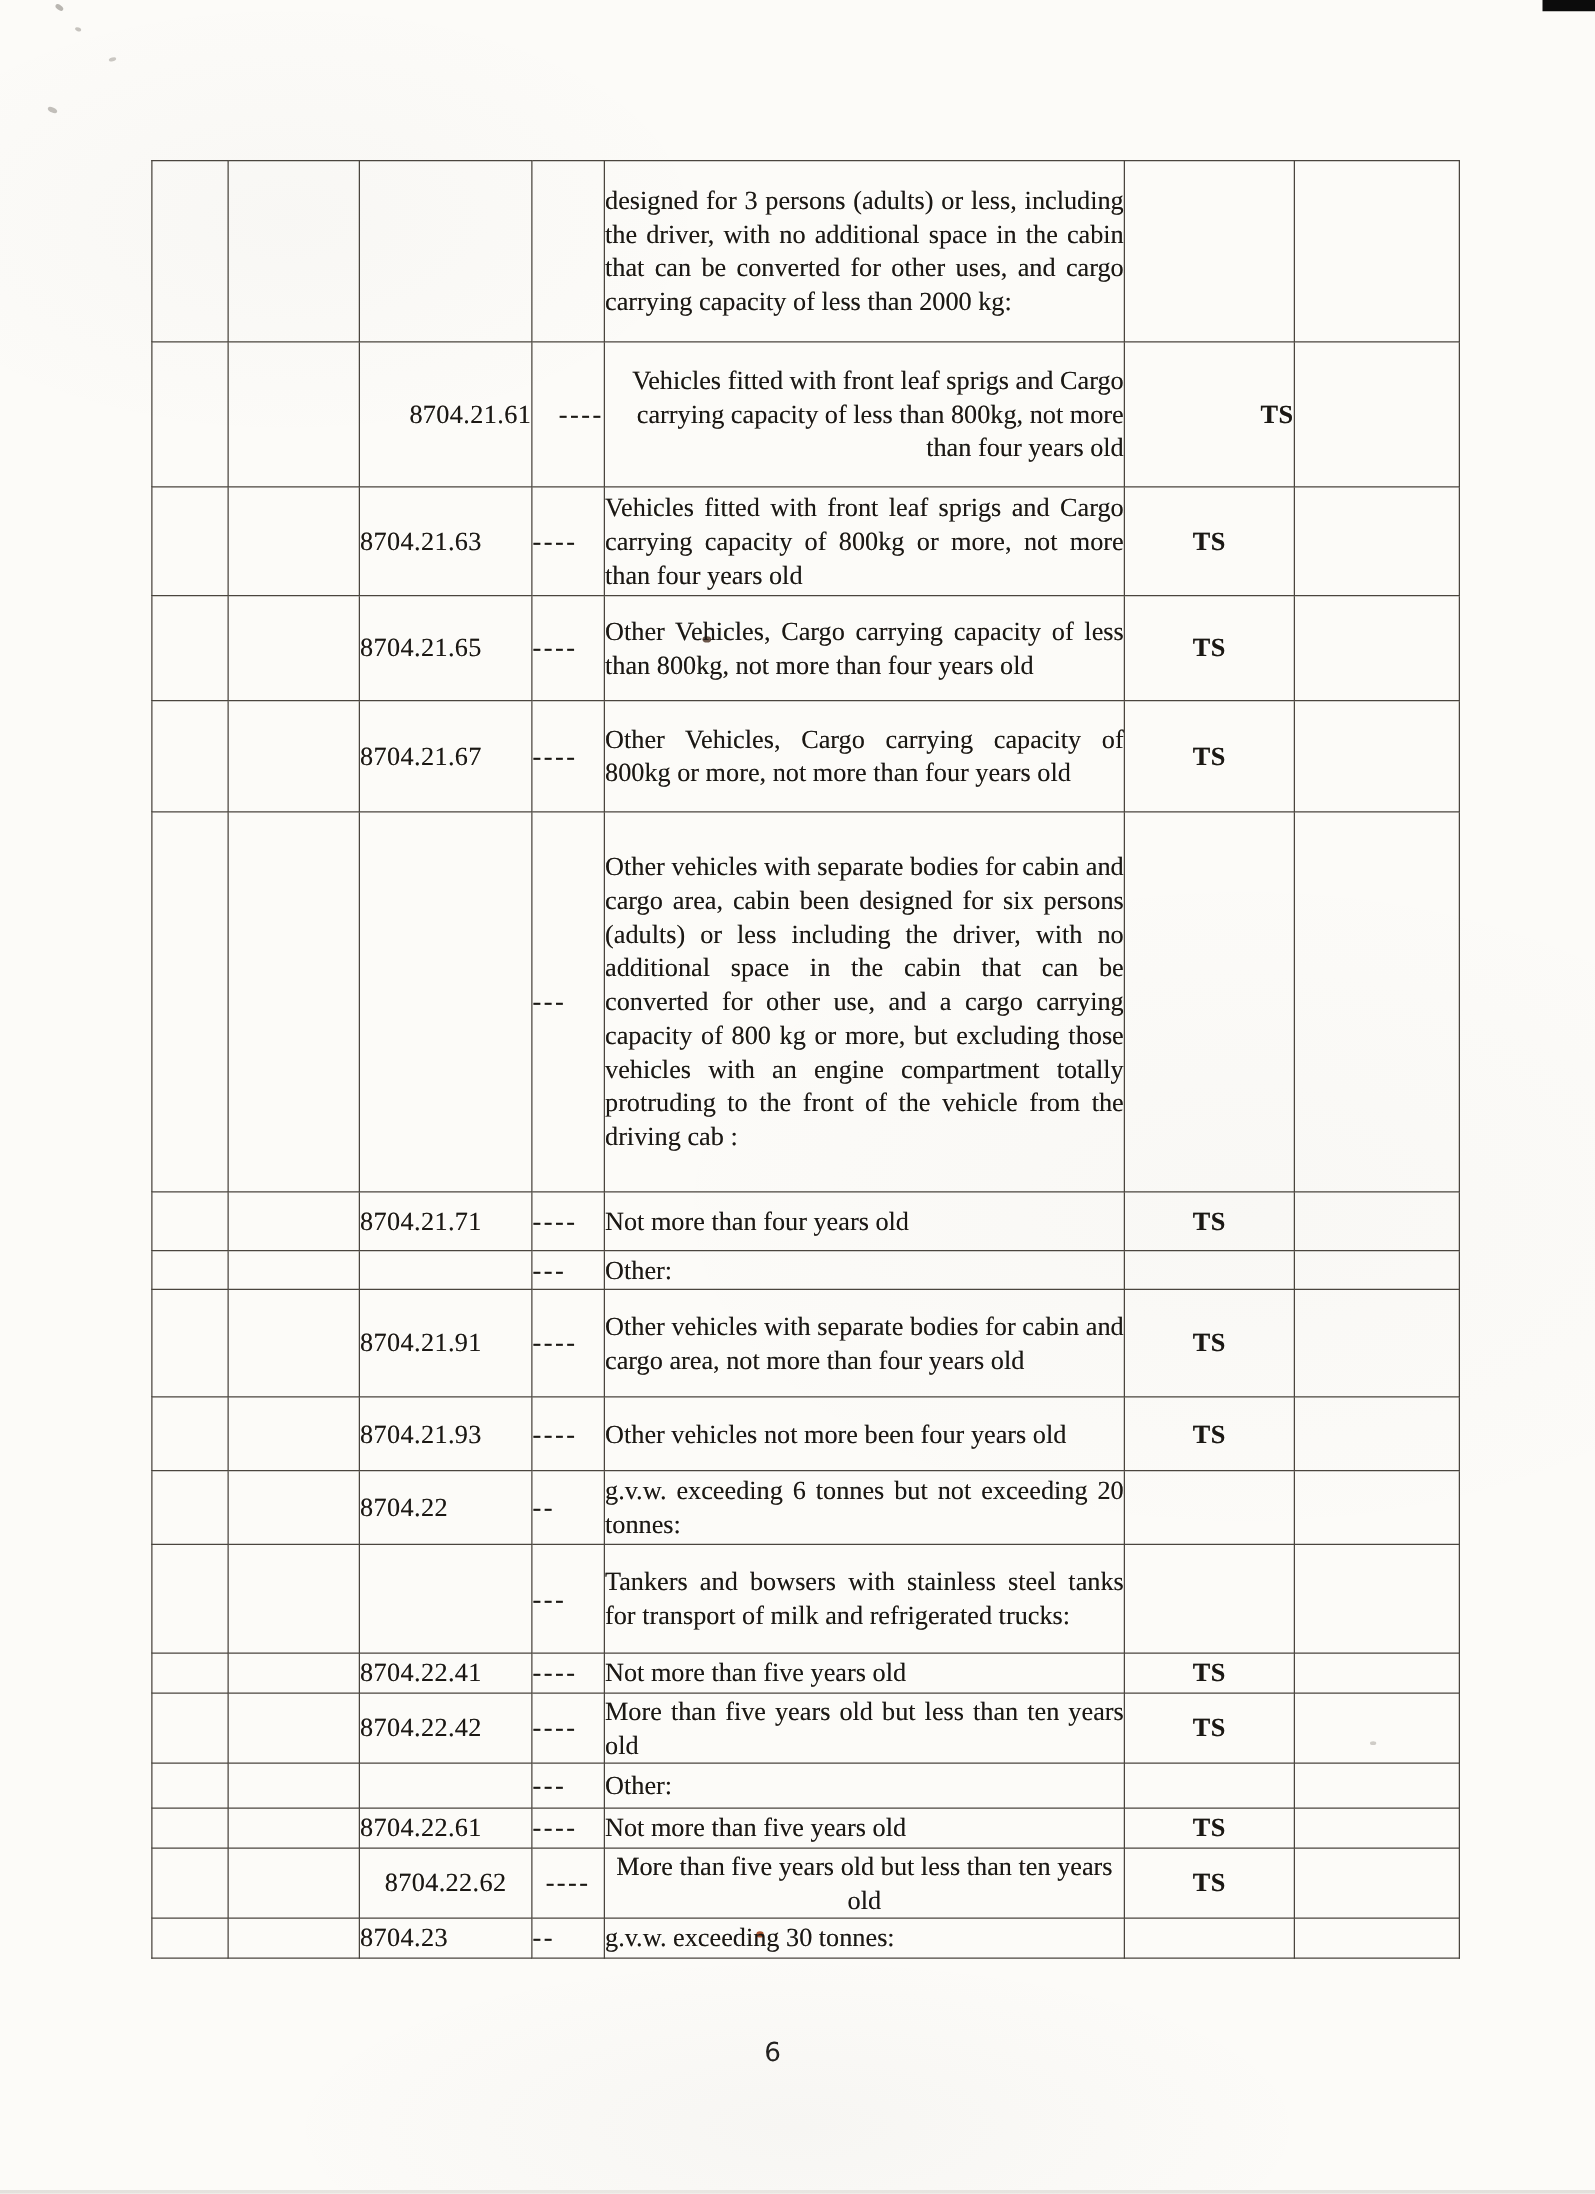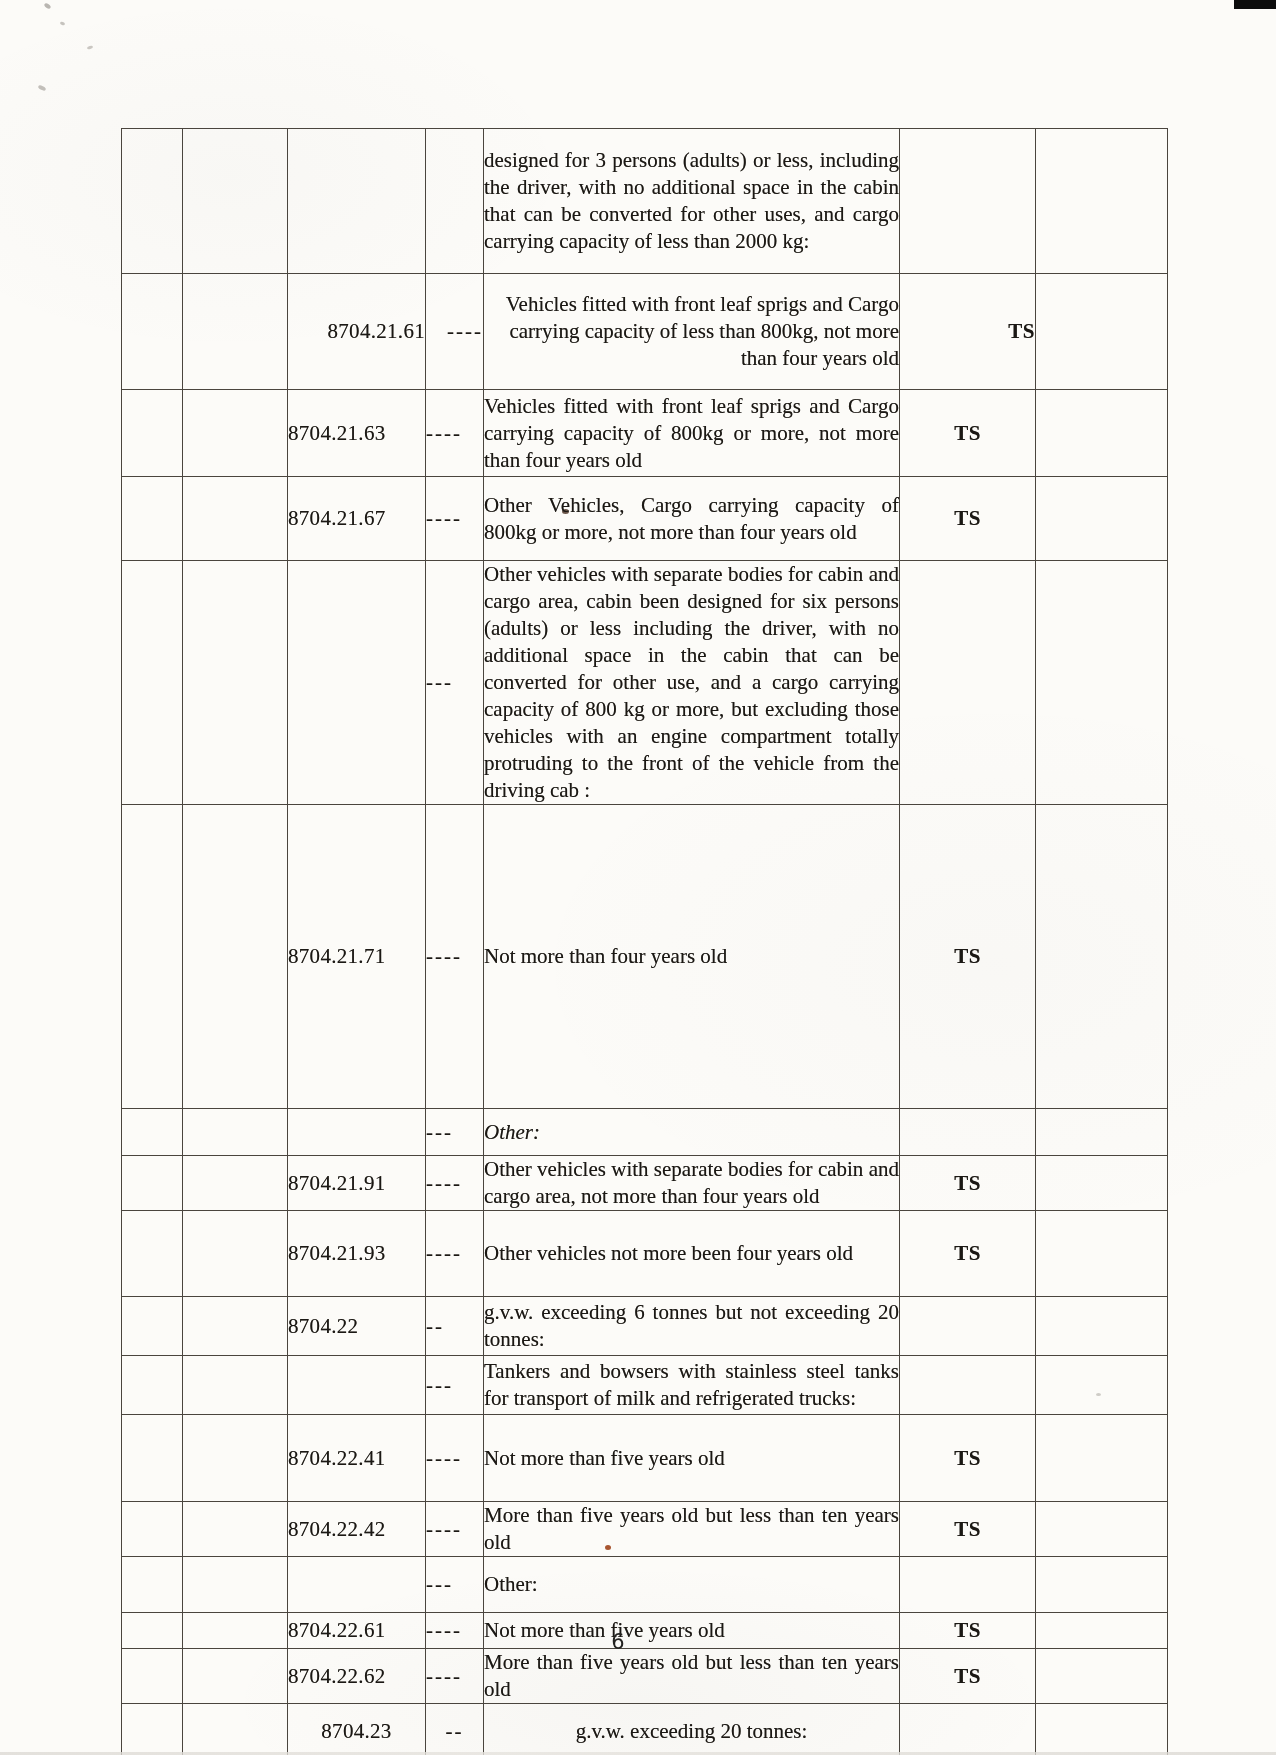--- a/index.html
+++ b/index.html
@@ -67,21 +67,21 @@
     font-size:23px;
     letter-spacing:.5px;
   }
   
   .tariff tr:nth-child(1)  td{height:144px;}
   .tariff tr:nth-child(2)  td{height:115px;text-align:right;}
   .tariff tr:nth-child(3)  td{height:86px;}
   .tariff tr:nth-child(4)  td{height:83px;}
   .tariff tr:nth-child(5)  td{height:88px;}
   .tariff tr:nth-child(6)  td{height:303px;}
-  .tariff tr:nth-child(7)  td{height:46px;font-style:italic;}
+  .tariff tr:nth-child(7)  td{height:46px;}
   .tariff tr:nth-child(8)  td{height:30px;}
   .tariff tr:nth-child(9)  td{height:85px;}
   .tariff tr:nth-child(10) td{height:58px;}
   .tariff tr:nth-child(11) td{height:58px;}
   .tariff tr:nth-child(12) td{height:86px;}
   .tariff tr:nth-child(13) td{height:31px;margin-top:32px;}
   .tariff tr:nth-child(14) td{height:55px;}
   .tariff tr:nth-child(15) td{height:35px;}
   .tariff tr:nth-child(16) td{height:31px;}
   .tariff tr:nth-child(17) td{height:55px;text-align:center;}
@@ -145,20 +145,29 @@
   <tr>
     <td class="c-a"></td>
     <td class="c-b"></td>
     <td class="c-code">8704.21.63</td>
     <td class="c-dash">----</td>
     <td class="c-desc">Vehicles fitted with front leaf sprigs and Cargo carrying capacity of 800kg or more, not more than four years old</td>
     <td class="c-ts">TS</td>
     <td class="c-rem"></td>
   </tr>
 
+  <tr>
+    <td class="c-a"></td>
+    <td class="c-b"></td>
+    <td class="c-code">8704.21.65</td>
+    <td class="c-dash">----</td>
+    <td class="c-desc">Other Vehicles, Cargo carrying capacity of less than 800kg, not more than four years old</td>
+    <td class="c-ts">TS</td>
+    <td class="c-rem"></td>
+  </tr>
 
   <tr>
     <td class="c-a"></td>
     <td class="c-b"></td>
     <td class="c-code">8704.21.67</td>
     <td class="c-dash">----</td>
     <td class="c-desc">Other Vehicles, Cargo carrying capacity of 800kg or more, not more than four years old</td>
     <td class="c-ts">TS</td>
     <td class="c-rem"></td>
   </tr>
@@ -281,21 +290,21 @@
     <td class="c-desc">More than five years old but less than ten years old</td>
     <td class="c-ts">TS</td>
     <td class="c-rem"></td>
   </tr>
 
   <tr>
     <td class="c-a"></td>
     <td class="c-b"></td>
     <td class="c-code">8704.23</td>
     <td class="c-dash">--</td>
-    <td class="c-desc">g.v.w. exceeding 20 tonnes:</td>
+    <td class="c-desc">g.v.w. exceeding 30 tonnes:</td>
     <td class="c-ts"></td>
     <td class="c-rem"></td>
   </tr>
 </tbody>
   </table>
 
   <div class="page-number">6</div>
 
   <div class="bottom-edge"></div>
 </div>

